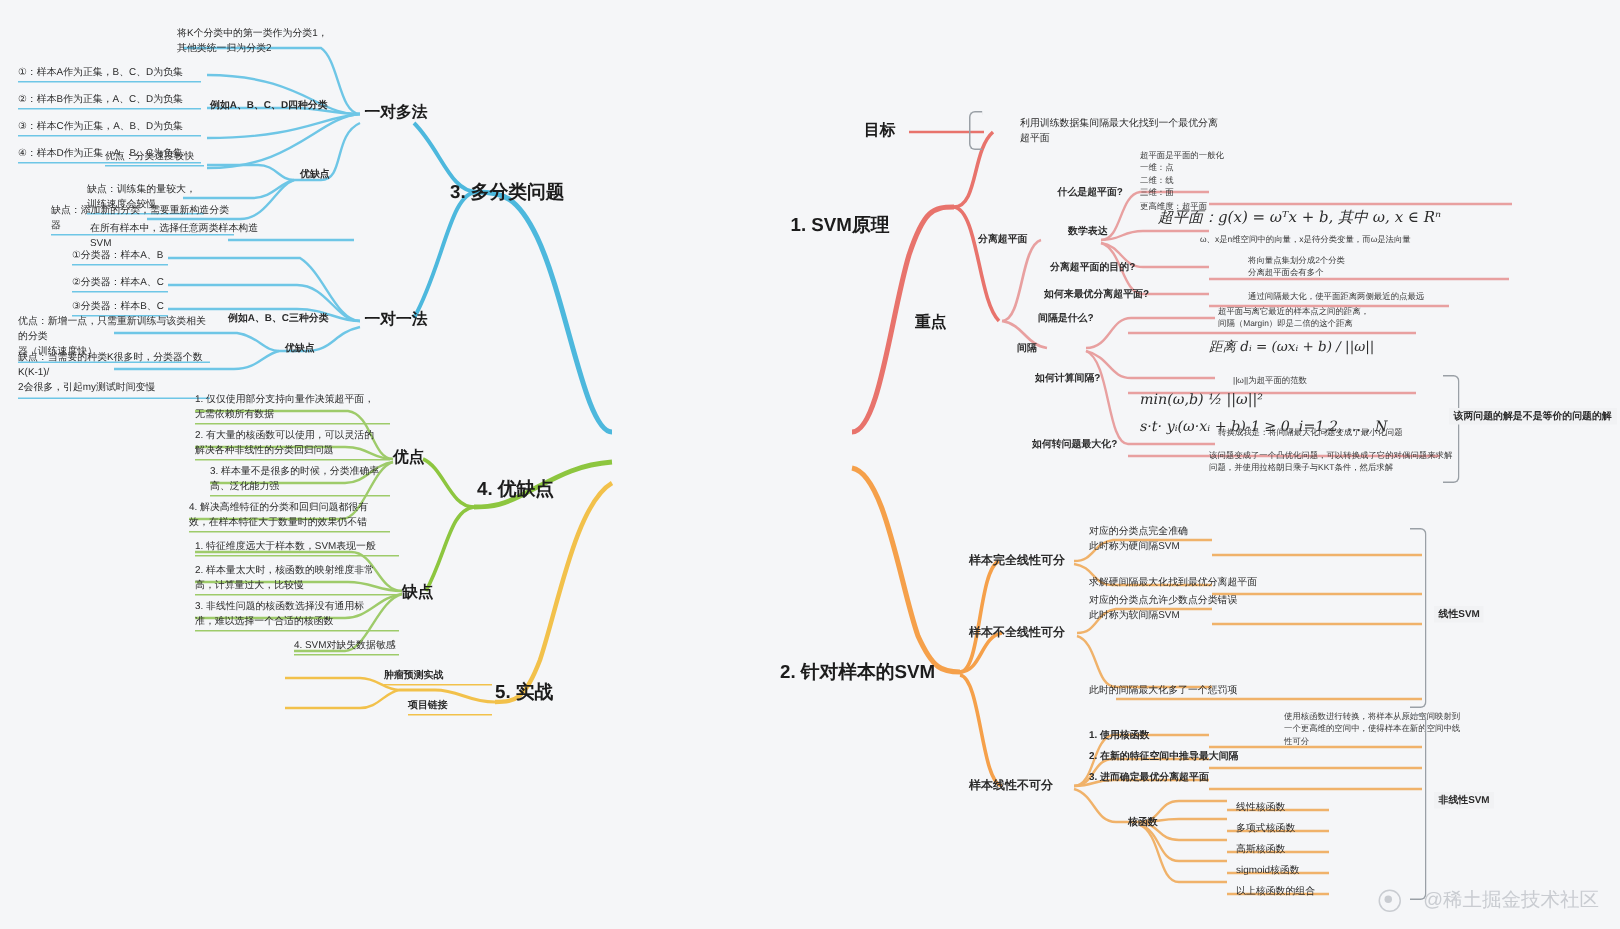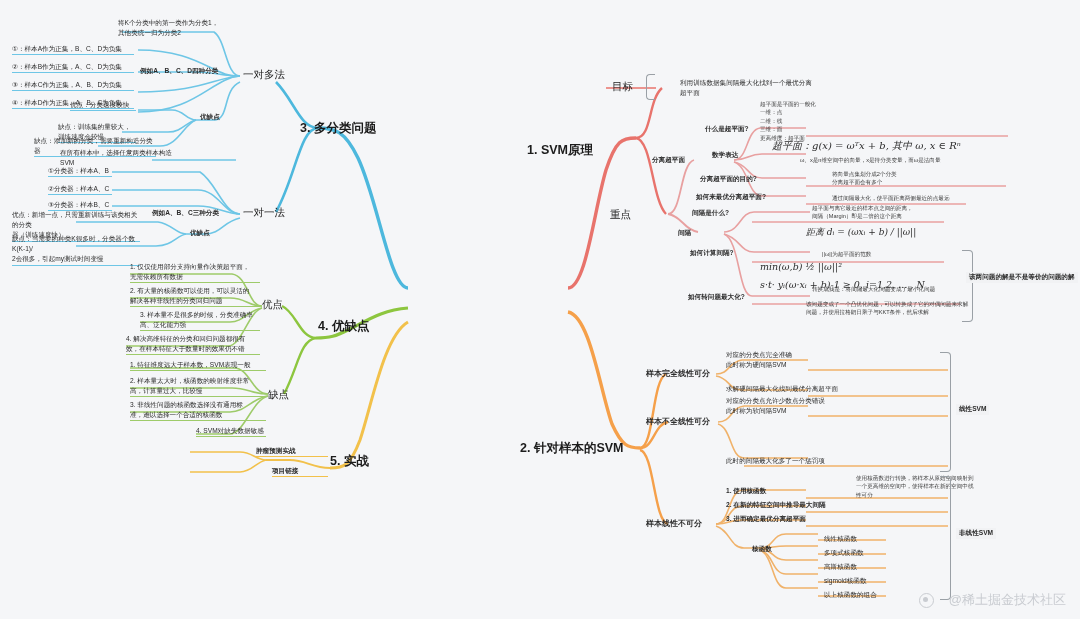--- a/index.html
+++ b/index.html
@@ -14,21 +14,21 @@
           border:1px solid #e3e3e3;display:flex;flex-direction:column;
           align-items:center;justify-content:center;gap:10px;
           box-shadow:0 1px 2px rgba(0,0,0,.06);}
   .center .t1{font-size:13px;font-weight:bold;letter-spacing:.3px;}
   .center .t2{font-size:12px;font-weight:bold;}
 
   
   .main-label{font-size:12.5px;font-weight:bold;text-align:right;}
 
   
-  .l2{font-size:10.5px;font-weight:normal;}
+  .l2{font-size:10.5px;font-weight:bold;}
 
   
   .leaf{font-size:6.6px;line-height:1.55;color:#2b2b2b;}
   .leaf.b{font-weight:bold;}
   .tiny{font-size:5.6px;line-height:1.5;color:#3a3a3a;}
 
   
   .u-blue{border-bottom:1px solid #6ec6e6;}
   .u-green{border-bottom:1px solid #9ecb6a;}
   .u-yellow{border-bottom:1px solid #f2c14b;}
@@ -206,21 +206,21 @@
 高，计算量过大，比较慢</div>
   <div class="node leaf u-green" style="left:130px;top:400px;width:136px;">3. 非线性问题的核函数选择没有通用标
 准，难以选择一个合适的核函数</div>
   <div class="node leaf u-green" style="left:196px;top:426px;width:70px;">4. SVM对缺失数据敏感</div>
 
   <div class="node main-label" style="left:330px;top:453px;">5. 实战</div>
   <div class="node leaf b u-yellow" style="left:256px;top:446px;width:72px;">肿瘤预测实战</div>
   <div class="node leaf b u-yellow" style="left:272px;top:466px;width:56px;">项目链接</div>
 
   <div class="node main-label" style="left:527px;top:142px;">1. SVM原理</div>
-  <div class="node l2" style="left:612px;top:80px;">目标</div>
+  <div class="node l2" style="left:576px;top:80px;">目标</div>
   <div class="node leaf" style="left:680px;top:78px;width:150px;">利用训练数据集间隔最大化找到一个最优分离
 超平面</div>
   <div class="bracket left" style="left:646px;top:74px;width:8px;height:24px;"></div>
 
   <div class="node l2" style="left:610px;top:208px;">重点</div>
 
   <div class="node leaf b" style="left:652px;top:155px;">分离超平面</div>
 
   <div class="node leaf b" style="left:705px;top:124px;">什么是超平面?</div>
   <div class="node tiny" style="left:760px;top:100px;width:230px;">超平面是平面的一般化

